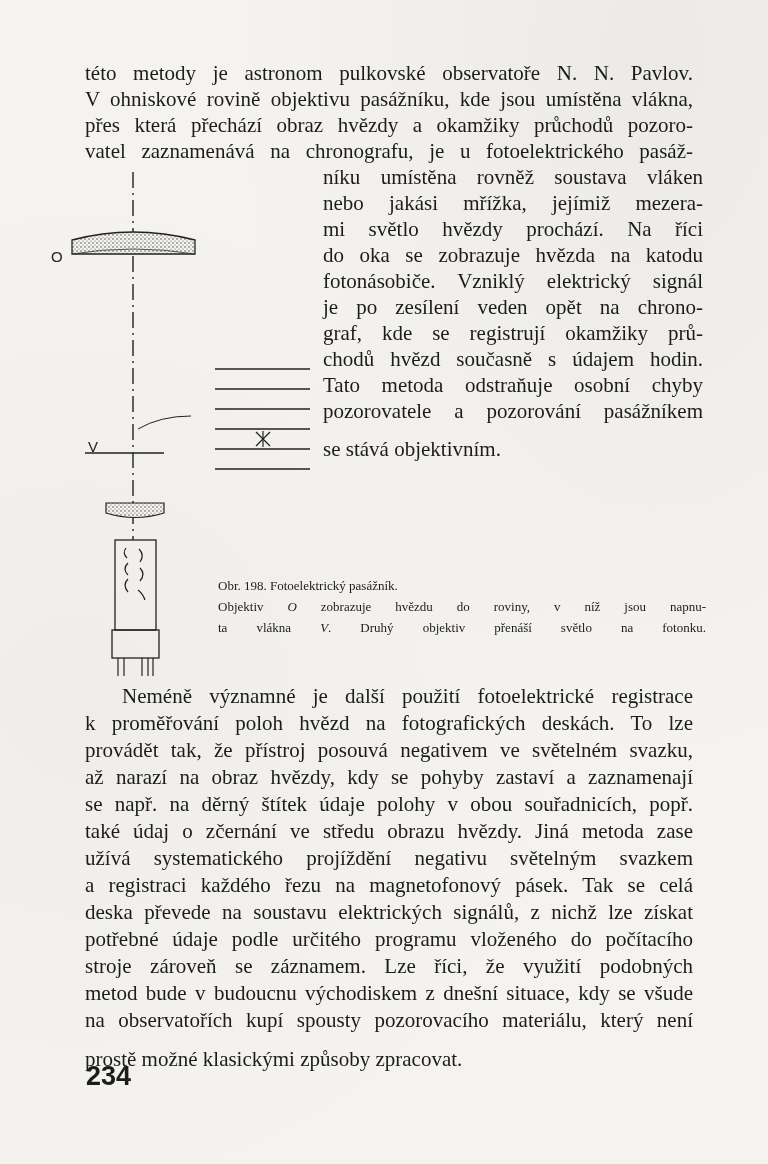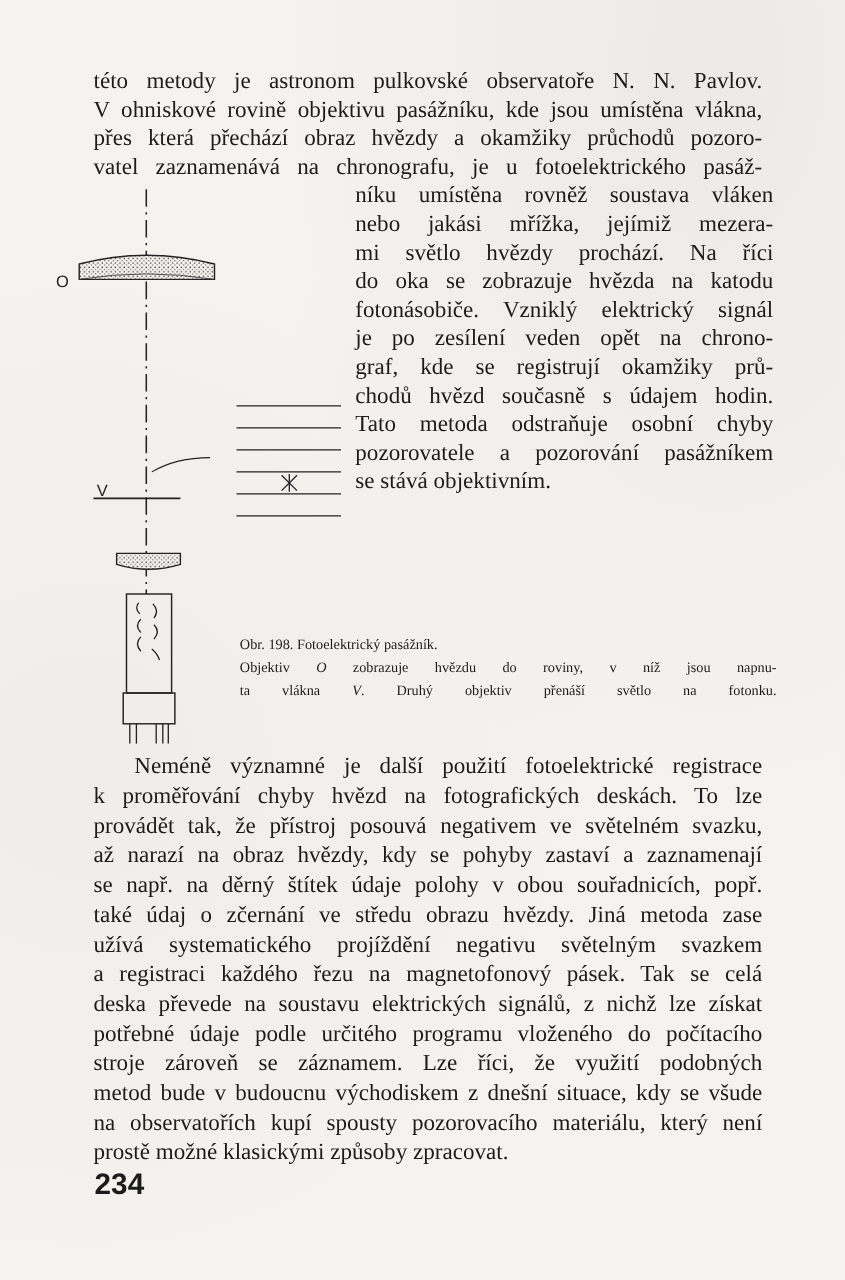--- a/index.html
+++ b/index.html
@@ -14,21 +14,21 @@
     background:
       radial-gradient(ellipse at 85% 5%, rgba(220,218,214,0.35), transparent 45%),
       radial-gradient(ellipse at 10% 60%, rgba(230,229,226,0.4), transparent 50%),
       #f4f3f0;
   }
   .line {
     position: absolute; white-space: nowrap;
     font-size: 21px; line-height: 26px;
     text-align: justify; text-align-last: justify;
   }
-  .line.last { text-align-last: left; }
+  .line.last { text-align-last: left; margin-top: 12px; }
   .caption {
     position: absolute; white-space: nowrap;
     font-size: 13px; line-height: 21px;
     text-align: justify; text-align-last: justify;
   }
   .caption.last { text-align-last: left; }
   .caption i { font-style: italic; }
   .page-number {
     position: absolute; left: 86px; top: 1064px;
     font-family: "Liberation Sans", "DejaVu Sans", sans-serif;
@@ -122,21 +122,21 @@
 </div>
 
 <div>
   <div class="caption last" style="left:218px;top:575px;width:488px;">Obr. 198. Fotoelektrický pasážník.</div>
   <div class="caption" style="left:218px;top:596px;width:488px;"><span>Objektiv </span><i>O</i><span> zobrazuje hvězdu do roviny, v níž jsou napnu-</span></div>
   <div class="caption" style="left:218px;top:617px;width:488px;"><span>ta vlákna </span><i>V</i><span>. Druhý objektiv přenáší světlo na fotonku.</span></div>
 </div>
 
 <div>
   <div class="line" style="left:122px;top:683px;width:571px;">Neméně významné je další použití fotoelektrické registrace</div>
-  <div class="line" style="left:85px;top:710px;width:608px;">k proměřování chyby hvězd na fotografických deskách. To lze</div>
+  <div class="line" style="left:85px;top:710px;width:608px;">k proměřování poloh hvězd na fotografických deskách. To lze</div>
   <div class="line" style="left:85px;top:737px;width:608px;">provádět tak, že přístroj posouvá negativem ve světelném svazku,</div>
   <div class="line" style="left:85px;top:764px;width:608px;">až narazí na obraz hvězdy, kdy se pohyby zastaví a zaznamenají</div>
   <div class="line" style="left:85px;top:791px;width:608px;">se např. na děrný štítek údaje polohy v obou souřadnicích, popř.</div>
   <div class="line" style="left:85px;top:818px;width:608px;">také údaj o zčernání ve středu obrazu hvězdy. Jiná metoda zase</div>
   <div class="line" style="left:85px;top:845px;width:608px;">užívá systematického projíždění negativu světelným svazkem</div>
   <div class="line" style="left:85px;top:872px;width:608px;">a registraci každého řezu na magnetofonový pásek. Tak se celá</div>
   <div class="line" style="left:85px;top:899px;width:608px;">deska převede na soustavu elektrických signálů, z nichž lze získat</div>
   <div class="line" style="left:85px;top:926px;width:608px;">potřebné údaje podle určitého programu vloženého do počítacího</div>
   <div class="line" style="left:85px;top:953px;width:608px;">stroje zároveň se záznamem. Lze říci, že využití podobných</div>
   <div class="line" style="left:85px;top:980px;width:608px;">metod bude v budoucnu východiskem z dnešní situace, kdy se všude</div>

